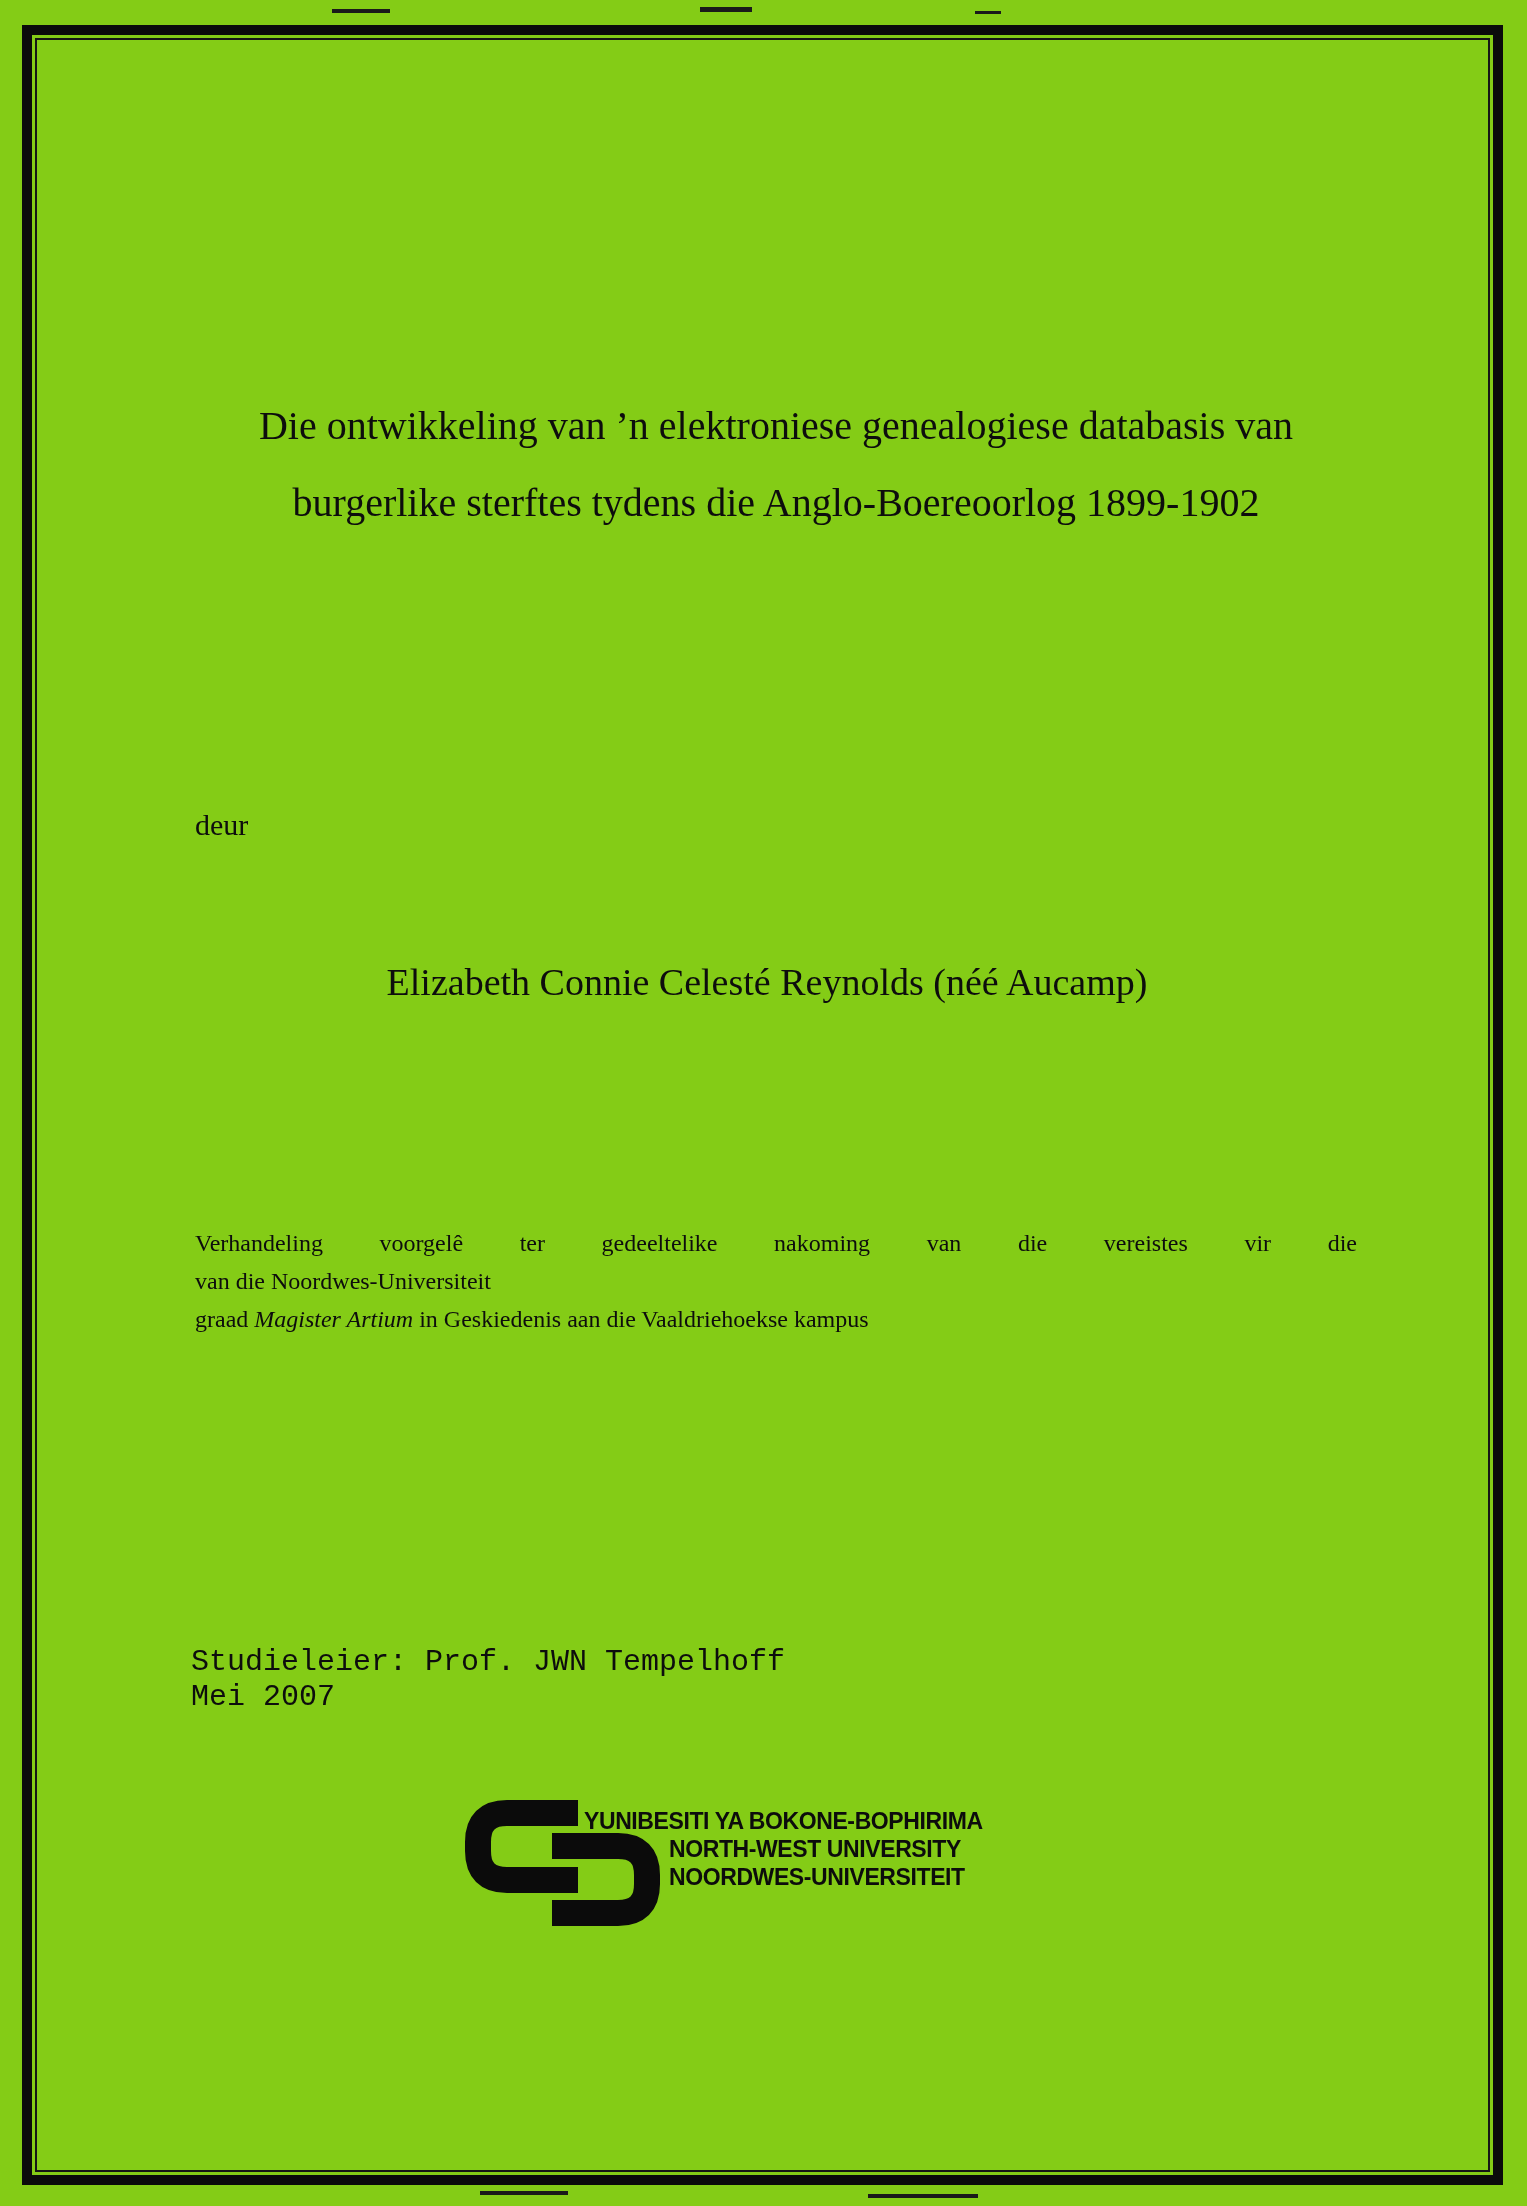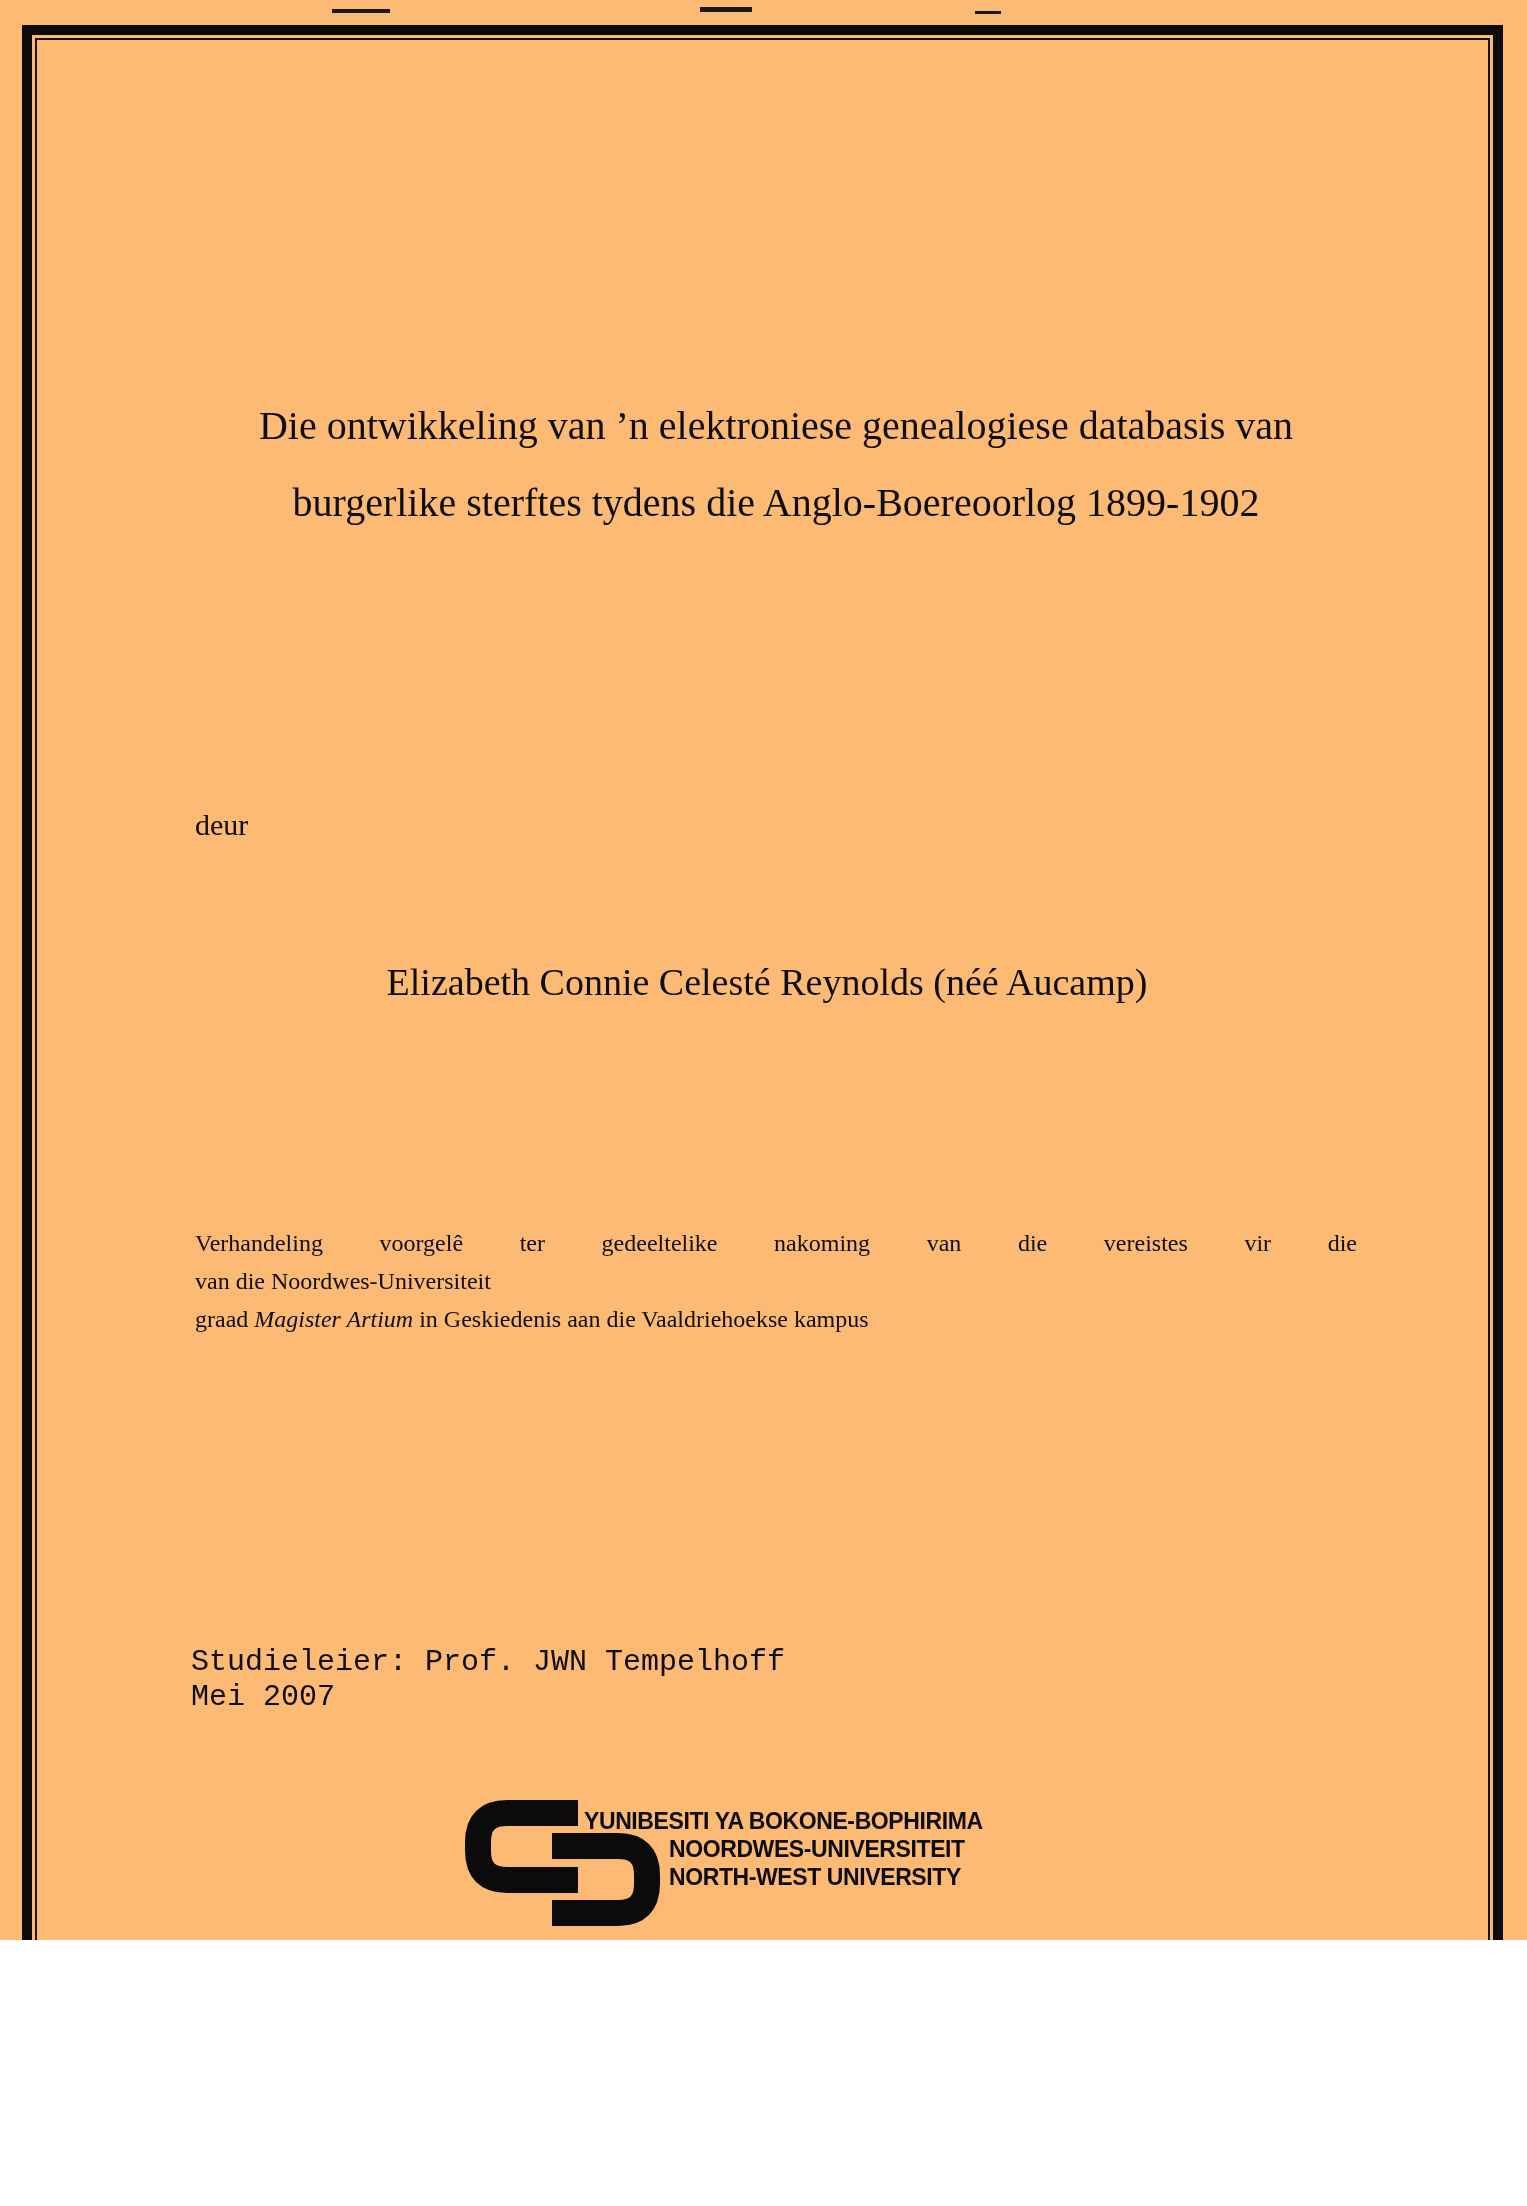--- a/index.html
+++ b/index.html
@@ -3,22 +3,22 @@
 <meta charset="utf-8">
 <style>
   html, body {
     margin: 0;
     padding: 0;
     background: #ffffff;
   }
   .sheet {
     position: relative;
     width: 1527px;
-    height: 1940px;
-    background: #fdba74;
+    height: 2206px;
+    background: #84cc16;
     overflow: hidden;
     font-family: "Liberation Serif", serif;
     color: #0d0d0d;
   }
   
   .frame-outer {
     position: absolute;
     left: 22px;
     top: 25px;
     width: 1481px;
@@ -147,17 +147,17 @@
     <div>Mei 2007</div>
   </div>
 
   <svg class="logo-mark" viewBox="0 0 196 126" aria-hidden="true">
     <path d="M113,13 H42 Q13,13 13,42 V51 Q13,80 42,80 H113" fill="none" stroke="#0b0b0b" stroke-width="26"></path>
     <path d="M87,46 H153 Q182,46 182,75 V84 Q182,113 153,113 H87" fill="none" stroke="#0b0b0b" stroke-width="26"></path>
   </svg>
 
   <div class="logo-text">
     <div>YUNIBESITI YA BOKONE-BOPHIRIMA</div>
+    <div class="indent">NORTH-WEST UNIVERSITY</div>
     <div class="indent">NOORDWES-UNIVERSITEIT</div>
-    <div class="indent">NORTH-WEST UNIVERSITY</div>
   </div>
 
 </div>
 
 </body></html>

